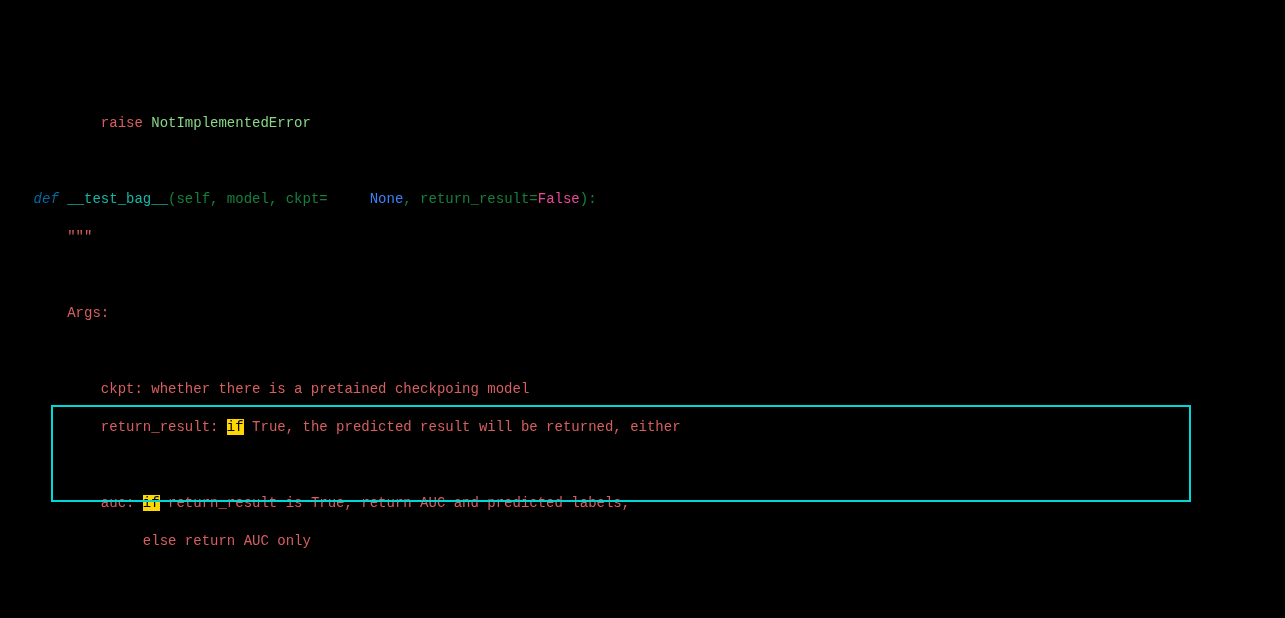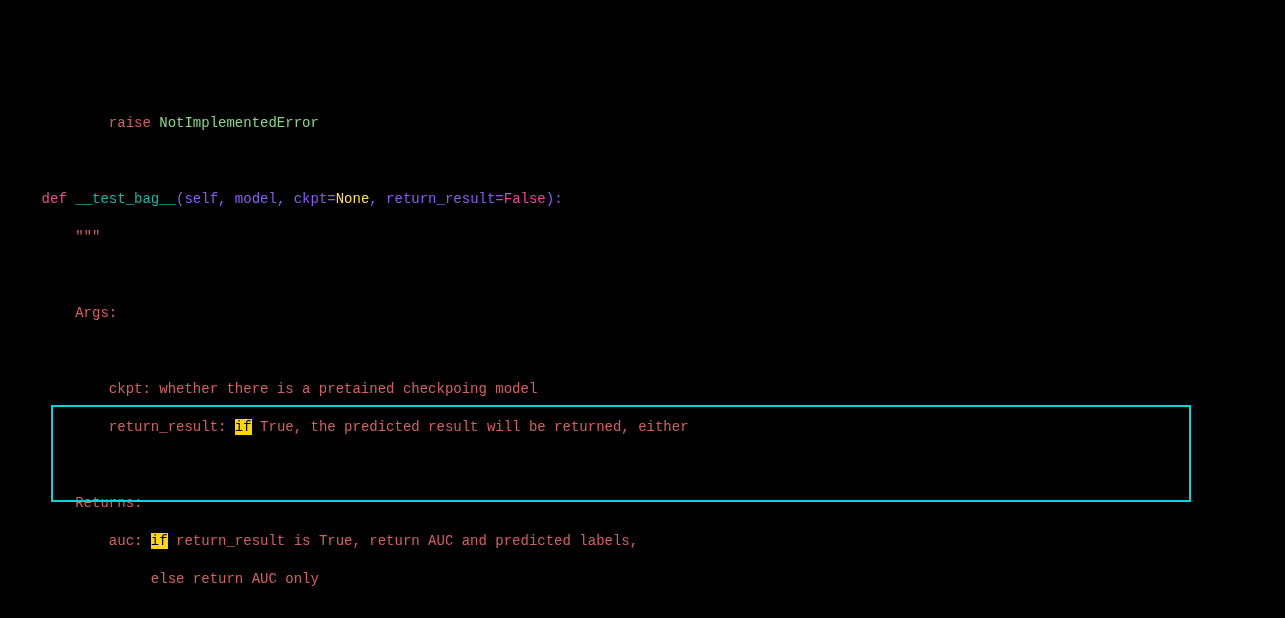--- a/index.html
+++ b/index.html
@@ -18,31 +18,30 @@
       height: 618px;
       overflow: hidden;
       white-space: pre;
     }
     .code-container {
       padding: 0;
     }
     .line {
       height: 19px;
       white-space: pre;
-      padding-left: 8px;
     }
-    .kw-def { color: #ec4899; }
+    .kw-def { color: #0369a1; font-style: italic; }
     .kw-raise { color: #d75f5f; }
-    .kw-none { color: #fde047; }
+    .kw-none { color: #3b82f6; margin-left: 42px; }
     .kw-false { color: #ec4899; }
     .kw-if-hl { background: #ffd700; color: #000000; }
     .fn-name { color: #14b8a6; }
     .exception { color: #87d787; }
     .docstring { color: #d75f5f; }
-    .default { color: #8b5cf6; text-align: right; }
+    .default { color: #15803d; text-align: right; }
     .highlight-box {
       position: absolute;
       border: 2px solid #00d7d7;
       background: transparent;
       pointer-events: none;
       left: 51px;
       top: 329px;
       width: 1140px;
       height: 97px;
     }
@@ -60,21 +59,20 @@
 <div class="line"><span>            </span><span class="kw-raise">raise</span><span> </span><span class="exception">NotImplementedError</span></div>
 <div class="line"><span></span></div>
 <div class="line"><span>    </span><span class="kw-def">def</span><span> </span><span class="fn-name">__test_bag__</span><span class="default">(self, model, ckpt=</span><span class="kw-none">None</span><span class="default">, return_result=</span><span class="kw-false">False</span><span class="default">):</span></div>
 <div class="line"><span>        </span><span class="docstring">"""</span></div>
 <div class="line"><span></span></div>
 <div class="line"><span>        </span><span class="docstring">Args:</span></div>
 <div class="line"><span>            </span></div>
 <div class="line"><span>            </span><span class="docstring">ckpt: whether there is a pretained checkpoing model</span></div>
 <div class="line"><span>            </span><span class="docstring">return_result: </span><span class="kw-if-hl">if</span><span class="docstring"> True, the predicted result will be returned, either</span></div>
 <div class="line"><span></span></div>
-<div class="line"><span>        </span><span class="docstring">Returns:</span></div>
 <div class="line"><span>            </span><span class="docstring">auc: </span><span class="kw-if-hl">if</span><span class="docstring"> return_result is True, return AUC and predicted labels,</span></div>
 <div class="line"><span>                 </span><span class="docstring">else return AUC only</span></div>
 
 
 
 
 
 
 
 

